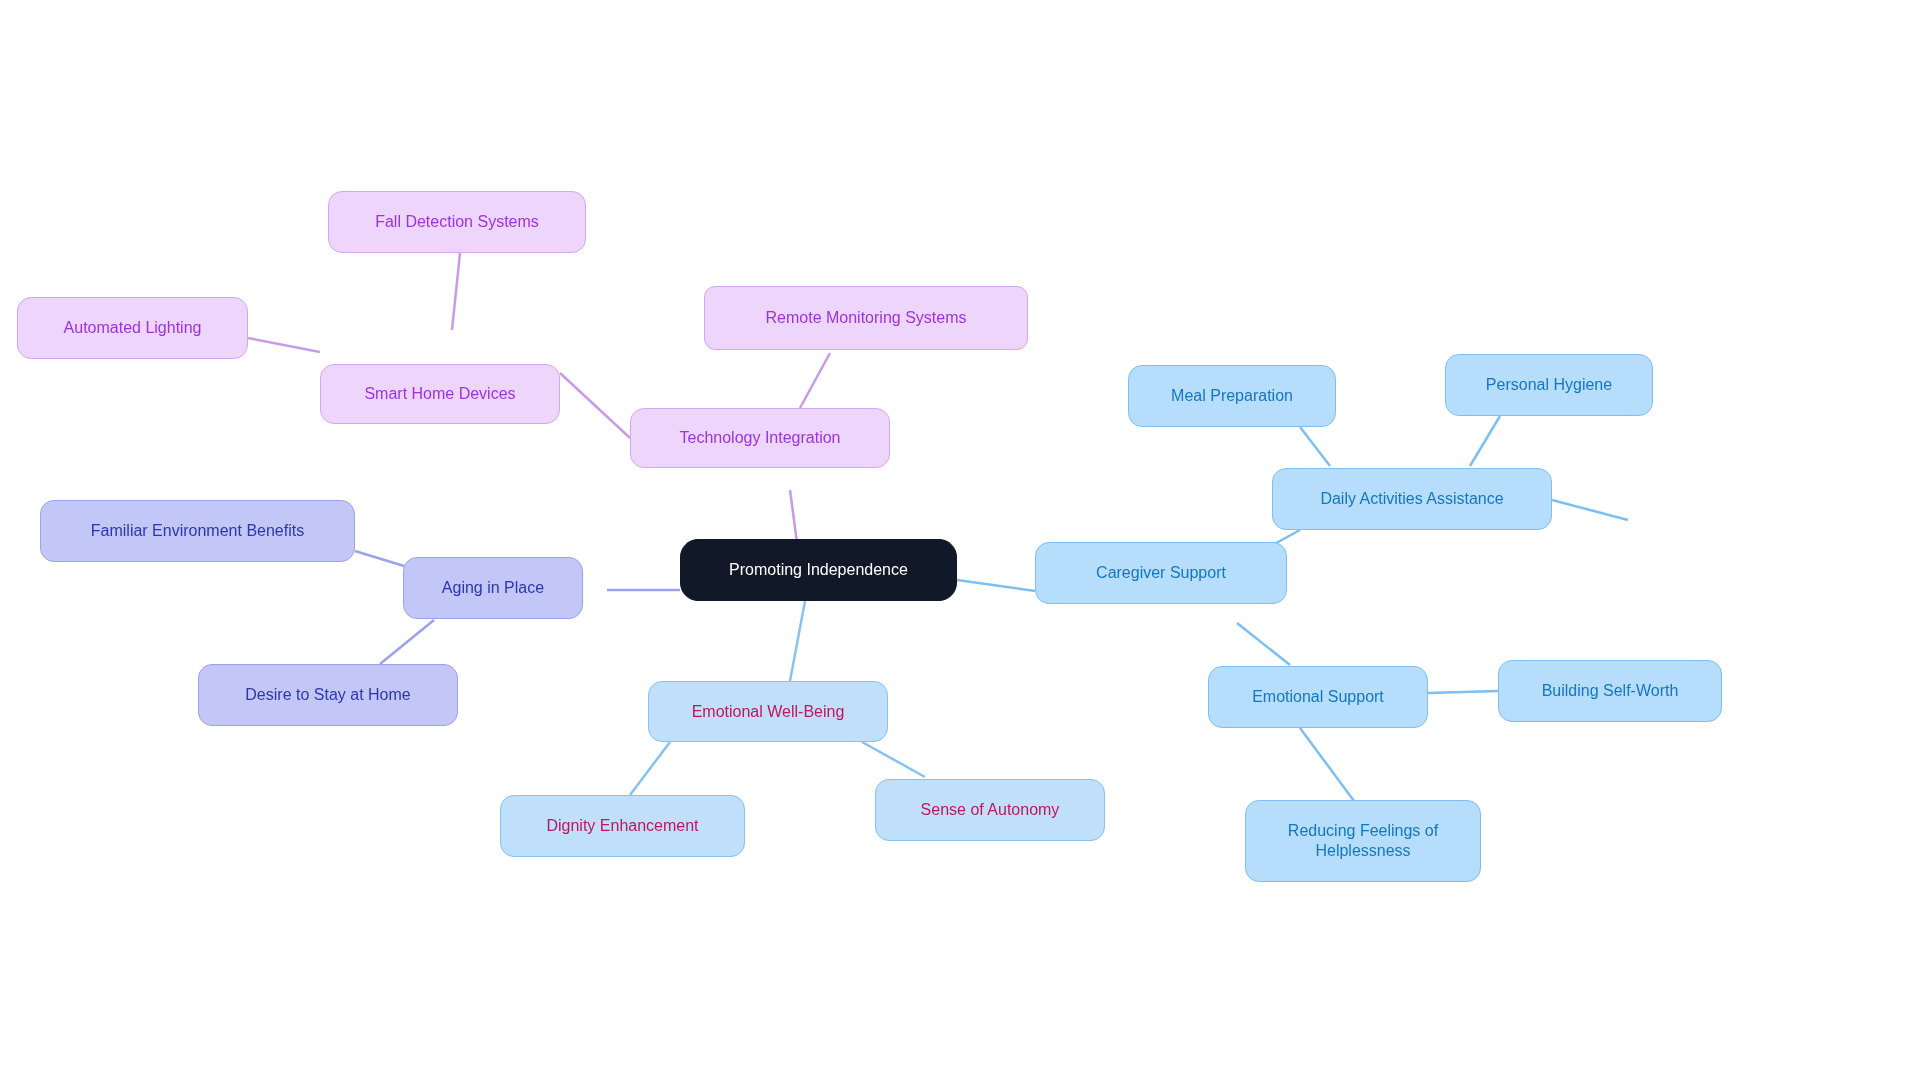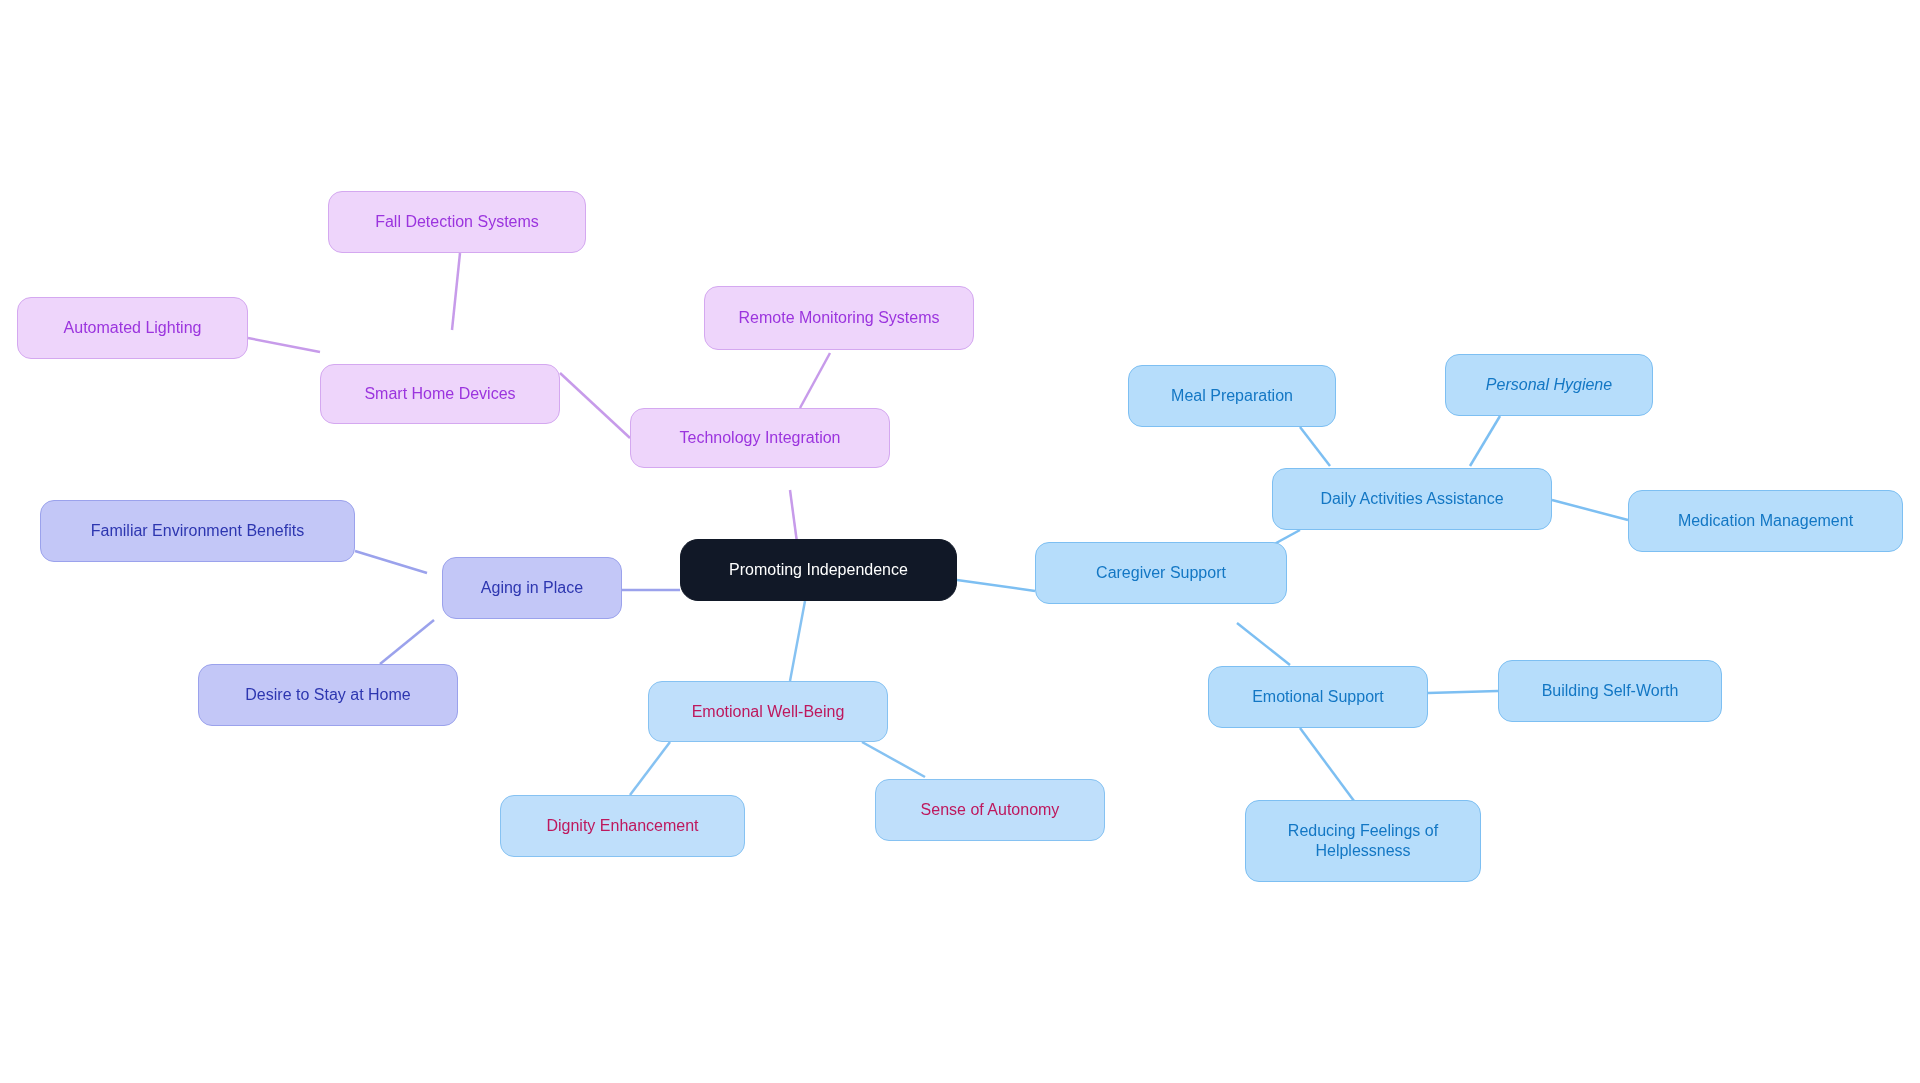--- a/index.html
+++ b/index.html
@@ -117,43 +117,42 @@
   <div class="node root" style="left:680px; top:539px; width:277px; height:62px;">Promoting Independence</div>
 
   <div class="node lvl1 t-purple-light" style="left:630px; top:408px; width:260px; height:60px;">Technology Integration</div>
 
   <div class="node lvl2 t-purple-light" style="left:320px; top:330px; width:240px; height:60px;margin-top:34px;">Smart Home Devices</div>
 
   <div class="node lvl2 t-purple-light" style="left:328px; top:191px; width:258px; height:62px;">Fall Detection Systems</div>
 
   <div class="node lvl2 t-purple-light" style="left:17px; top:297px; width:231px; height:62px;">Automated Lighting</div>
 
-  <div class="node lvl2 t-purple-light" style="left:704px; top:286px; width:270px; height:64px;">Remote Monitoring Systems</div>
+  <div class="node lvl2 t-purple-light" style="left:704px; top:286px; width:324px; height:64px;border-radius:11px;">Remote Monitoring Systems</div>
 
-  <div class="node lvl1 t-indigo" style="left:442px; top:557px; width:180px; height:62px;">Aging in Place</div>
+  <div class="node lvl1 t-indigo" style="left:403px; top:557px; width:180px; height:62px;">Aging in Place</div>
 
   <div class="node lvl2 t-indigo" style="left:40px; top:500px; width:315px; height:62px;">Familiar Environment Benefits</div>
 
   <div class="node lvl2 t-indigo" style="left:198px; top:664px; width:260px; height:62px;">Desire to Stay at Home</div>
 
   <div class="node lvl1 t-blue-mid" style="left:648px; top:681px; width:240px; height:61px;">Emotional Well-Being</div>
 
   <div class="node lvl2 t-blue-mid" style="left:500px; top:795px; width:245px; height:62px;">Dignity Enhancement</div>
 
   <div class="node lvl2 t-blue-mid" style="left:875px; top:779px; width:230px; height:62px;">Sense of Autonomy</div>
 
   <div class="node lvl1 t-blue-light" style="left:1035px; top:542px; width:252px; height:62px;">Caregiver Support</div>
 
   <div class="node lvl2 t-blue-light" style="left:1272px; top:468px; width:280px; height:62px;">Daily Activities Assistance</div>
 
   <div class="node lvl2 t-blue-light" style="left:1128px; top:365px; width:208px; height:62px;">Meal Preparation</div>
 
-  <div class="node lvl2 t-blue-light" style="left:1445px; top:354px; width:208px; height:62px;font-style:italic;">Personal Hygiene</div>
+  <div class="node lvl2 t-blue-light" style="left:1445px; top:354px; width:208px; height:62px;">Personal Hygiene</div>
 
-  <div class="node lvl2 t-blue-light" style="left:1628px; top:490px; width:275px; height:62px;">Medication Management</div>
 
   <div class="node lvl2 t-blue-light" style="left:1208px; top:666px; width:220px; height:62px;">Emotional Support</div>
 
   <div class="node lvl2 t-blue-light" style="left:1498px; top:660px; width:224px; height:62px;">Building Self-Worth</div>
 
   <div class="node lvl2 t-blue-light" style="left:1245px; top:800px; width:236px; height:82px;">Reducing Feelings of
 Helplessness</div>
 
 </div>
 

